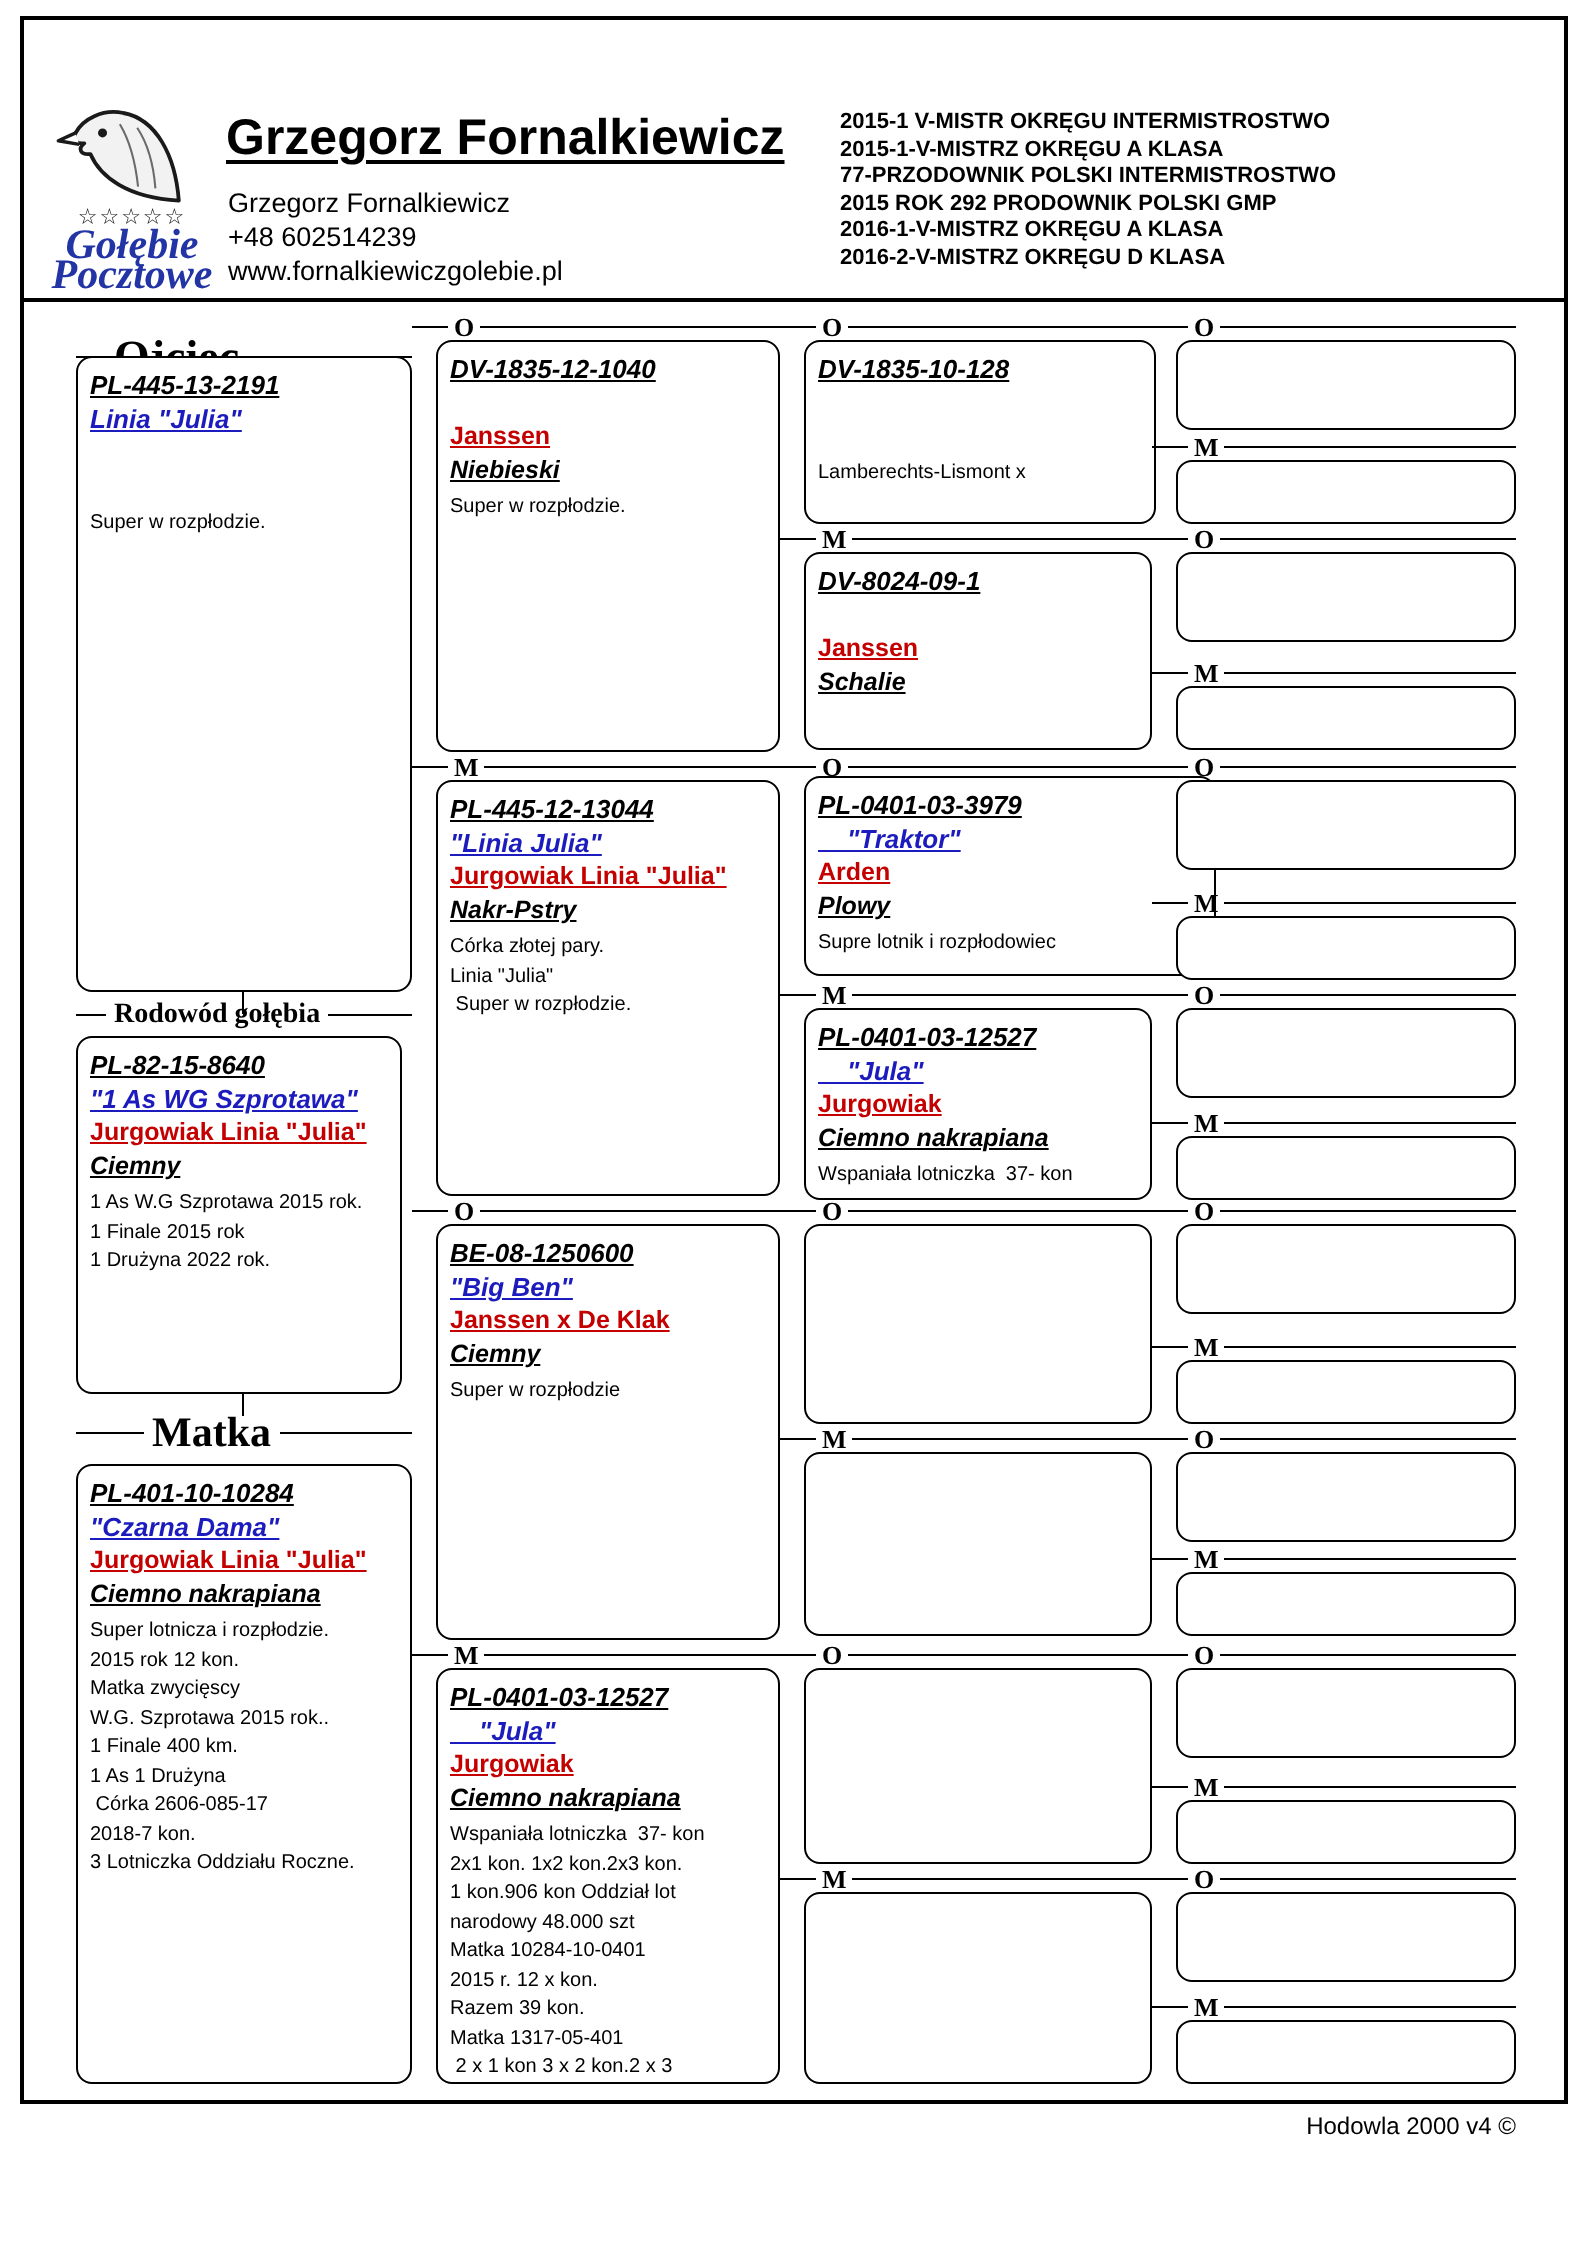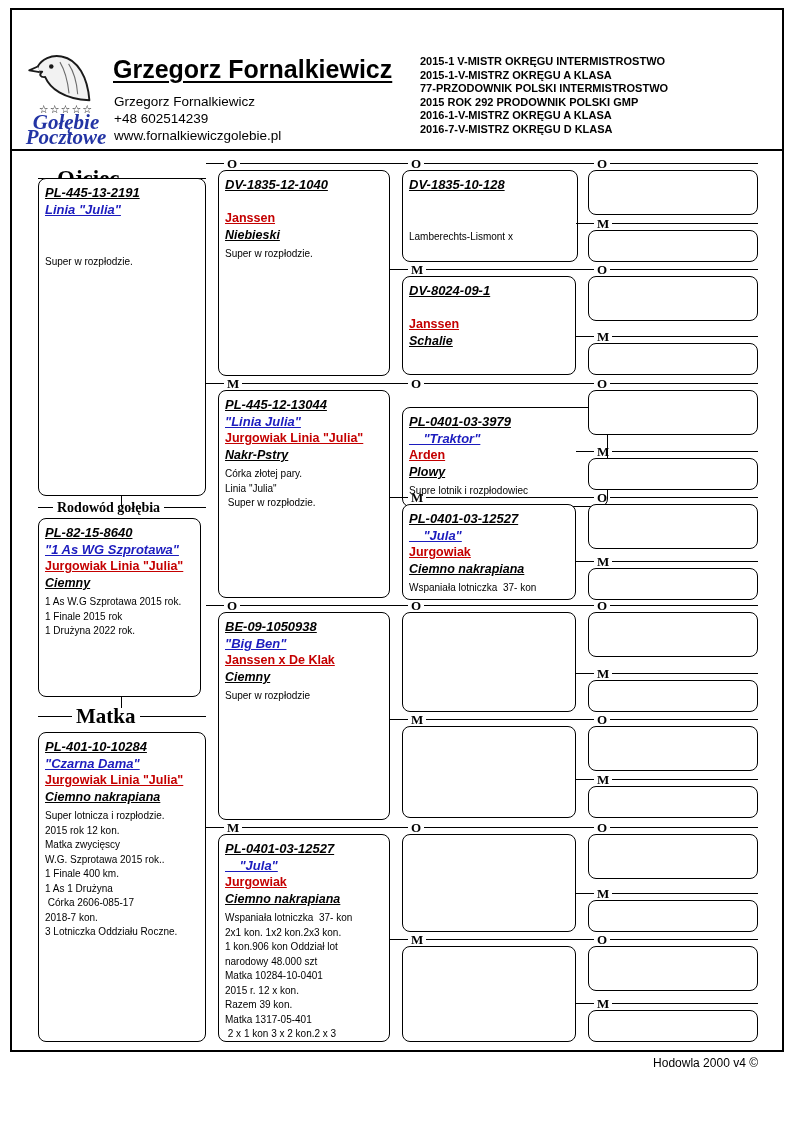--- a/index.html
+++ b/index.html
@@ -84,21 +84,21 @@
     <div>+48 602514239</div>
     <div>www.fornalkiewiczgolebie.pl</div>
   </div>
 
   <div class="achievements">
     <div>2015-1 V-MISTR OKRĘGU INTERMISTROSTWO</div>
     <div>2015-1-V-MISTRZ OKRĘGU A KLASA</div>
     <div>77-PRZODOWNIK POLSKI INTERMISTROSTWO</div>
     <div>2015 ROK 292 PRODOWNIK POLSKI GMP</div>
     <div>2016-1-V-MISTRZ OKRĘGU A KLASA</div>
-    <div>2016-7-V-MISTRZ OKRĘGU D KLASA</div>
+    <div>2016-2-V-MISTRZ OKRĘGU D KLASA</div>
   </div>
 
   <div class="h1label" style="left:38px;top:170px;width:168px;height:17px;font-size:23px">
       <span>Ojciec</span>
     </div>
   <div class="pbox" style="left:38px;top:178px;width:168px;height:318px">
     <div class="ring">PL-445-13-2191</div>
     <div class="pname">Linia "Julia"</div>
     <div class="breed"></div>
     <div class="colorline"></div>
@@ -156,21 +156,21 @@
     <div class="pname">"Linia Julia"</div>
     <div class="breed">Jurgowiak Linia "Julia"</div>
     <div class="colorline">Nakr-Pstry</div>
     <div class="notes">Córka złotej pary.
 Linia "Julia"
  Super w rozpłodzie.</div>
   </div>
 
   <div class="glabel" style="left:206px;top:599px;width:184px">O</div>
   <div class="pbox" style="left:218px;top:612px;width:172px;height:208px">
-    <div class="ring">BE-09-1050938</div>
+    <div class="ring">BE-08-1250600</div>
     <div class="pname">"Big Ben"</div>
     <div class="breed">Janssen x De Klak</div>
     <div class="colorline">Ciemny</div>
     <div class="notes">Super w rozpłodzie</div>
   </div>
 
   <div class="glabel" style="left:206px;top:821px;width:184px">M</div>
   <div class="pbox" style="left:218px;top:834px;width:172px;height:208px">
     <div class="ring">PL-0401-03-12527</div>
     <div class="pname">    "Jula"</div>
@@ -198,21 +198,21 @@
   <div class="glabel" style="left:390px;top:263px;width:186px">M</div>
   <div class="pbox" style="left:402px;top:276px;width:174px;height:99px">
     <div class="ring">DV-8024-09-1</div>
     <div class="pname"></div>
     <div class="breed">Janssen</div>
     <div class="colorline">Schalie</div>
     <div class="notes"></div>
   </div>
 
   <div class="glabel" style="left:390px;top:377px;width:186px">O</div>
-  <div class="pbox" style="left:402px;top:407px;width:206px;height:100px">
+  <div class="pbox" style="left:402px;top:388px;width:206px;height:100px">
     <div class="ring">PL-0401-03-3979</div>
     <div class="pname">    "Traktor"</div>
     <div class="breed">Arden</div>
     <div class="colorline">Plowy</div>
     <div class="notes">Supre lotnik i rozpłodowiec</div>
   </div>
 
   <div class="glabel" style="left:390px;top:491px;width:186px">M</div>
   <div class="pbox" style="left:402px;top:504px;width:174px;height:96px">
     <div class="ring">PL-0401-03-12527</div>

